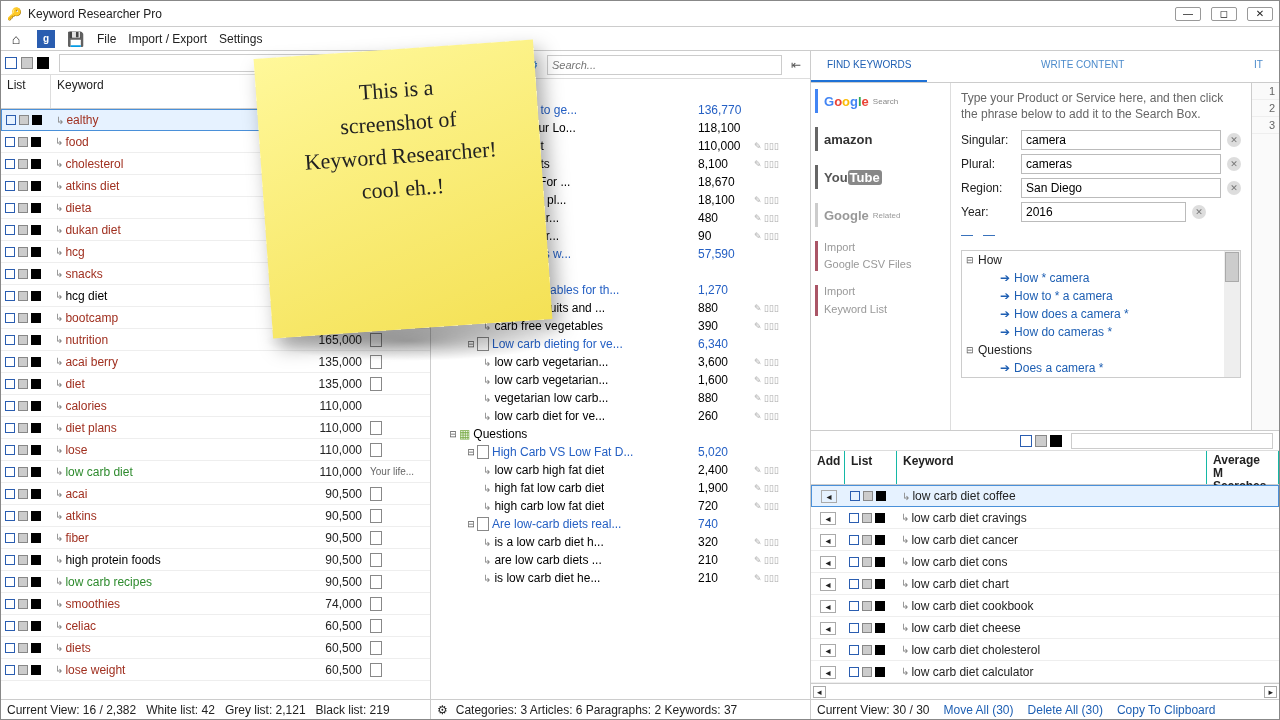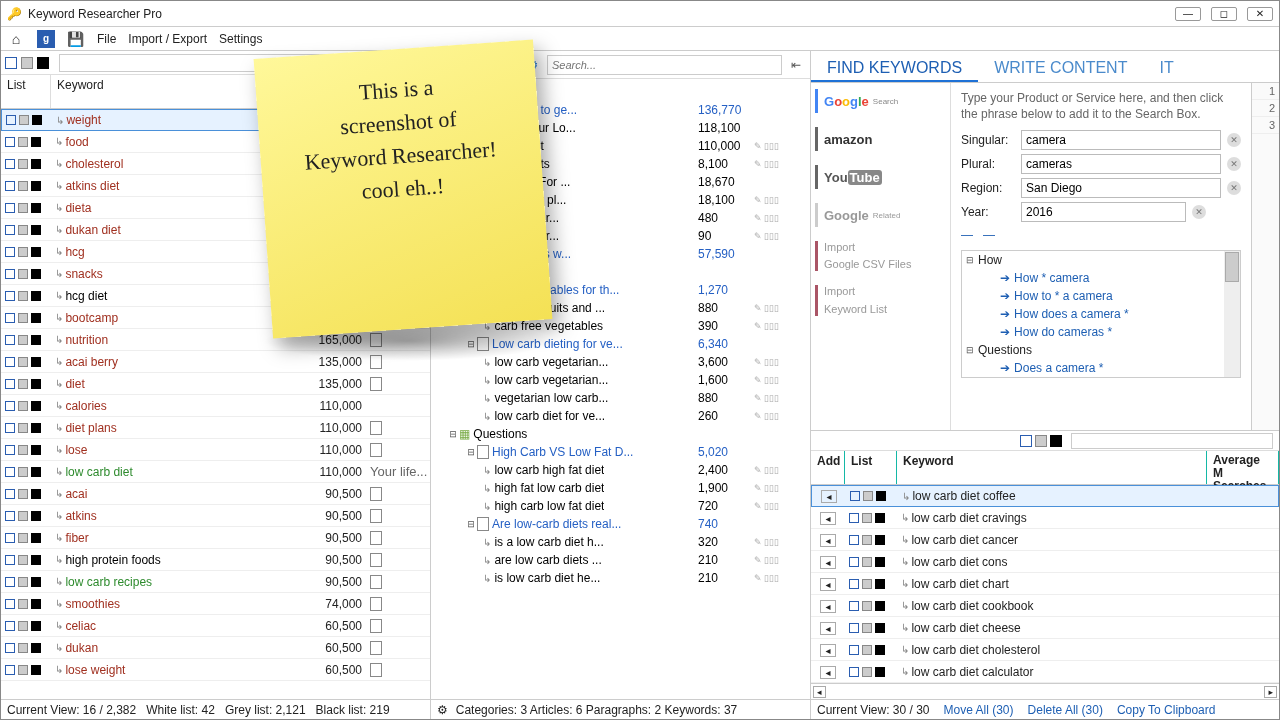--- a/index.html
+++ b/index.html
@@ -28,41 +28,41 @@
 .col-avg { width: 70px; text-align: right; }
 .col-x { width: 60px; }
 .rows { flex: 1; overflow: hidden; }
 .row { display: flex; align-items: center; height: 22px; border-bottom: 1px solid #eee; }
 .row.sel { background: #e6f2ff; border: 1px solid #4a90d9; }
 .row .cbwrap { width: 50px; display: flex; gap: 3px; padding-left: 4px; align-items: center; }
 .row .cbwrap .sq { width: 10px; height: 10px; }
 .row .kw { flex: 1; padding-left: 4px; display: flex; align-items: center; gap: 2px; overflow: hidden; white-space: nowrap; }
 .row .kw .arrow { color: #888; font-size: 10px; }
 .row .num { width: 70px; text-align: right; padding-right: 8px; }
-.row .extra { width: 60px; font-size: 13px; color: #666; display: flex; align-items: center; gap: 2px; overflow: hidden; }
+.row .extra { width: 60px; font-size: 10px; color: #666; display: flex; align-items: center; gap: 2px; overflow: hidden; }
 .kw-red { color: #a03020; }
 .kw-green { color: #2e8b2e; }
 .kw-black { color: #000; }
 .kw-blue { color: #2560c4; }
 .doc-icon { width: 12px; height: 14px; border: 1px solid #888; background: #fff; position: relative; display: inline-block; }
 
 .mid-toolbar { height: 28px; display: flex; align-items: center; gap: 6px; padding: 0 6px; border-bottom: 1px solid #ddd; }
 .tb-icon { width: 16px; height: 16px; display: flex; align-items: center; justify-content: center; font-size: 12px; color: #555; }
 .search-box { flex: 1; height: 20px; border: 1px solid #ccc; padding: 0 4px; font-size: 11px; color: #aaa; font-style: italic; }
 .tree { flex: 1; overflow: hidden; padding: 4px 0; font-size: 12px; }
 .tree-row { display: flex; align-items: center; height: 18px; white-space: nowrap; }
 .tree-row .indent { display: inline-block; }
 .tree-row .expander { width: 12px; text-align: center; color: #555; font-size: 9px; }
 .tree-row .bullet { color: #888; font-size: 10px; margin-right: 3px; }
 .tree-row .text { overflow: hidden; text-overflow: ellipsis; max-width: 190px; }
 .tree-row .val { margin-left: auto; width: 56px; text-align: left; padding-right: 6px; }
 .tree-row .icons { width: 56px; font-size: 9px; color: #aaa; }
 
 .right-top { border-bottom: 1px solid #ccc; height: 395px; display: flex; flex-direction: column; }
-.tabs { display: flex; height: 32px; border-bottom: 1px solid #ccc; font-size: 16px; overflow: hidden; }
+.tabs { display: flex; height: 32px; border-bottom: 1px solid #ccc; font-size: 10px; overflow: hidden; justify-content: space-between; }
 .tab { padding: 8px 16px; color: #4a8acb; cursor: pointer; }
 .tab.active { color: #1e5fb3; border-bottom: 2px solid #1e71d6; font-weight: 500; }
 .right-content { flex: 1; display: flex; overflow: hidden; justify-content: center; }
 .sources { width: 140px; border-right: 1px solid #ddd; padding: 6px 4px; display: flex; flex-direction: column; gap: 14px; }
 .src { display: flex; align-items: center; gap: 4px; font-size: 13px; padding-left: 6px; border-left: 3px solid; height: 24px; }
 .src.google { border-color: #4285f4; }
 .src.amazon { border-color: #666; }
 .src.youtube { border-color: #666; }
 .src.grel { border-color: #ccc; color: #999; }
 .src.imp { border-color: #a56; color: #999; font-size: 11px; flex-direction: column; align-items: flex-start; height: auto; line-height: 1.2; }
@@ -153,21 +153,21 @@
     </div>
     <div class="rows" id="left-rows">
         <div class="row sel">
           <div class="cbwrap">
             <span class="sq blue"></span>
             <span class="sq grey"></span>
             <span class="sq black"></span>
           </div>
   <div class="kw kw-red">
             <span class="arrow">↳</span>
-            <span>weight</span>
+            <span>ealthy</span>
           </div>
   <div class="num"></div>
   <div class="extra"></div>
         </div>
         <div class="row">
           <div class="cbwrap">
             <span class="sq blue"></span>
             <span class="sq grey"></span>
             <span class="sq black"></span>
           </div>
@@ -491,21 +491,21 @@
           </div>
         </div>
         <div class="row">
           <div class="cbwrap">
             <span class="sq blue"></span>
             <span class="sq grey"></span>
             <span class="sq black"></span>
           </div>
   <div class="kw kw-red">
             <span class="arrow">↳</span>
-            <span>dukan</span>
+            <span>diets</span>
           </div>
   <div class="num">60,500</div>
   <div class="extra">
             <span class="doc-icon"></span>
           </div>
         </div>
         <div class="row">
           <div class="cbwrap">
             <span class="sq blue"></span>
             <span class="sq grey"></span>

